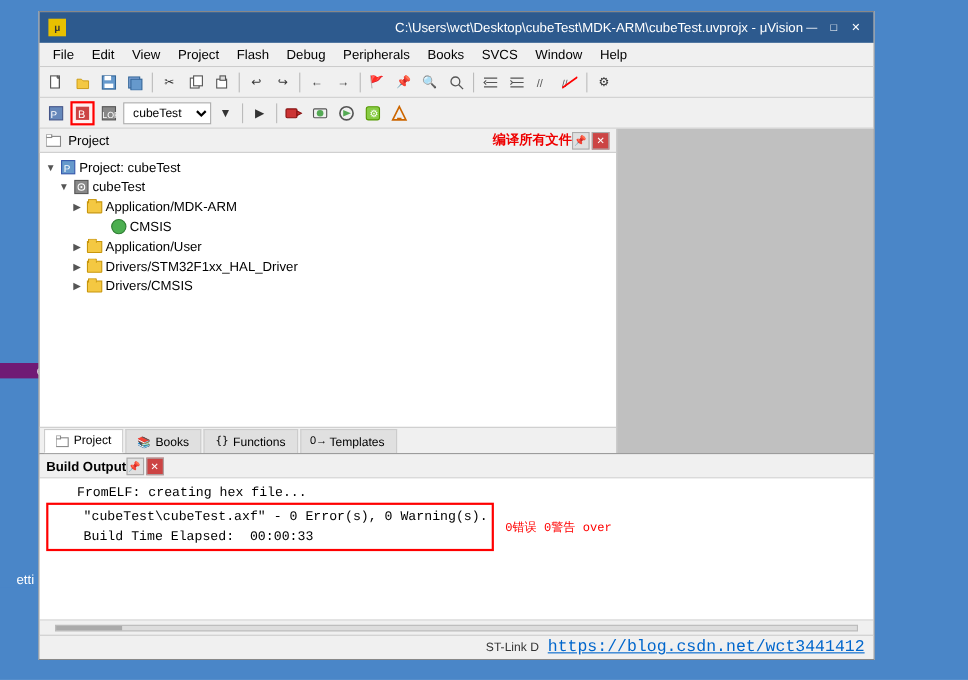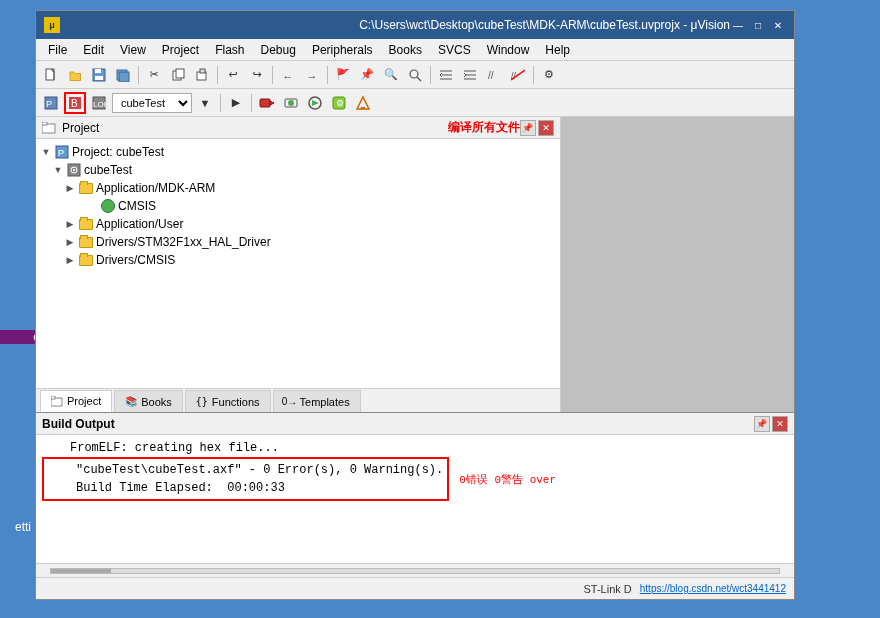--- a/index.html
+++ b/index.html
@@ -337,21 +337,20 @@
       height: 165px;
     }
 
     .build-header {
       background: #f0f0f0;
       border-bottom: 1px solid #ccc;
       height: 22px;
       display: flex;
       align-items: center;
       padding: 0 6px;
-      justify-content: space-between;
     }
 
     .build-title {
       font-size: 12px;
       font-weight: bold;
     }
 
     .build-content {
       flex: 1;
       background: white;
@@ -415,23 +414,24 @@
       flex-shrink: 0;
       gap: 8px;
     }
 
     .status-item {
       font-size: 11px;
       color: #333;
     }
 
     .status-link {
-      font-size: 10px;
+      font-size: 15px;
       color: #0066cc;
       text-decoration: underline;
+      font-family: Liberation Mono, monospace;
     }
 
     
     .side-label-erating {
       position: absolute;
       left: 0;
       top: 330px;
       width: 58px;
       background: #701a75;
       color: white;

